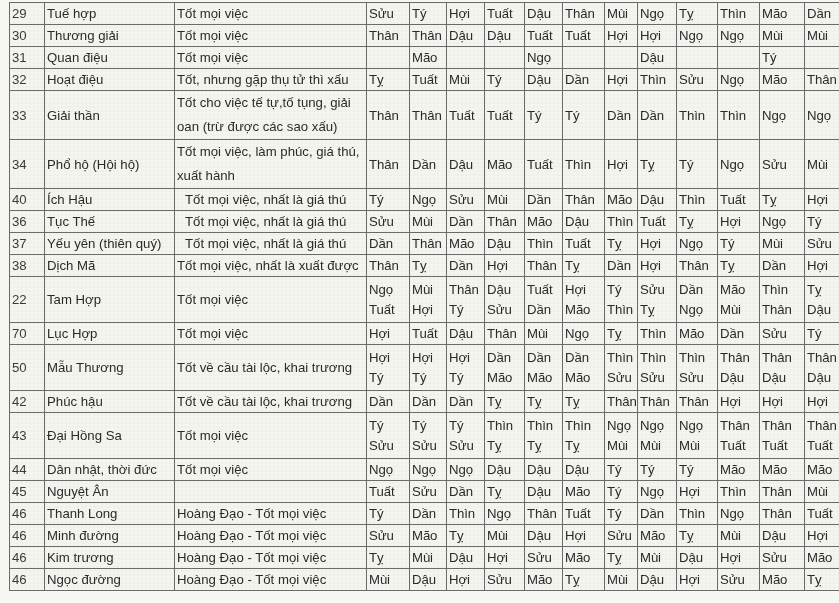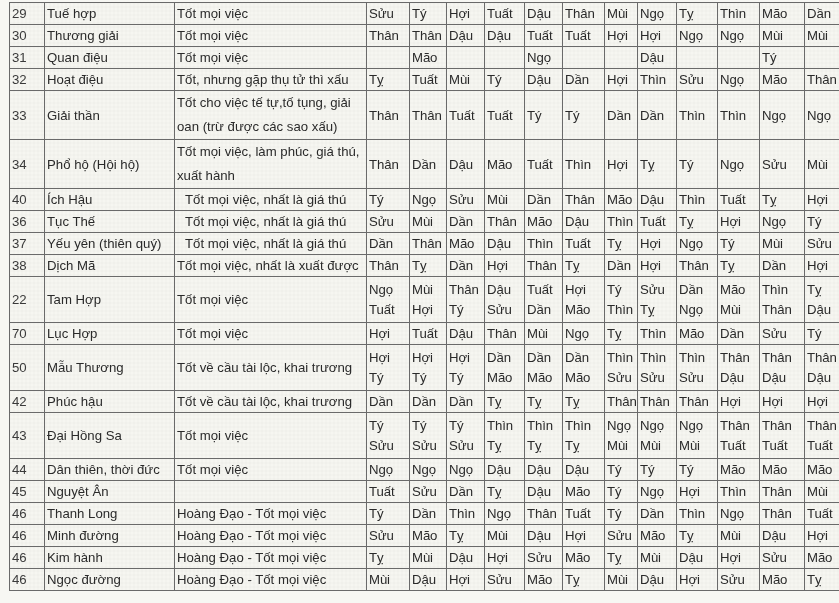--- a/index.html
+++ b/index.html
@@ -418,21 +418,21 @@
           <span class="l">Thân</span>
           <span class="l">Tuất</span>
         </td>
         <td class="cell">
           <span class="l">Thân</span>
           <span class="l">Tuất</span>
         </td>
       </tr>
       <tr class="single">
         <td class="num">44</td>
-        <td><span>Dân thiên, thời đức</span><span class="b"></span><span></span></td>
+        <td><span>Dân nhật, thời đức</span><span class="b"></span><span></span></td>
         <td class="desc">Tốt mọi việc</td>
         <td class="cell"><span>Ngọ</span></td>
         <td class="cell"><span>Ngọ</span></td>
         <td class="cell"><span>Ngọ</span></td>
         <td class="cell"><span>Dậu</span></td>
         <td class="cell"><span>Dậu</span></td>
         <td class="cell"><span>Dậu</span></td>
         <td class="cell"><span>Tý</span></td>
         <td class="cell"><span>Tý</span></td>
         <td class="cell"><span>Tý</span></td>
@@ -486,21 +486,21 @@
         <td class="cell"><span>Hợi</span></td>
         <td class="cell"><span>Sửu</span></td>
         <td class="cell"><span>Mão</span></td>
         <td class="cell"><span>Tỵ</span></td>
         <td class="cell"><span>Mùi</span></td>
         <td class="cell"><span>Dậu</span></td>
         <td class="cell"><span>Hợi</span></td>
       </tr>
       <tr class="single">
         <td class="num">46</td>
-        <td><span></span><span class="b">Kim hành</span><span></span></td>
+        <td><span></span><span class="b">Kim trương</span><span></span></td>
         <td class="desc">Hoàng Đạo - Tốt mọi việc</td>
         <td class="cell"><span>Tỵ</span></td>
         <td class="cell"><span>Mùi</span></td>
         <td class="cell"><span>Dậu</span></td>
         <td class="cell"><span>Hợi</span></td>
         <td class="cell"><span>Sửu</span></td>
         <td class="cell"><span>Mão</span></td>
         <td class="cell"><span>Tỵ</span></td>
         <td class="cell"><span>Mùi</span></td>
         <td class="cell"><span>Dậu</span></td>

